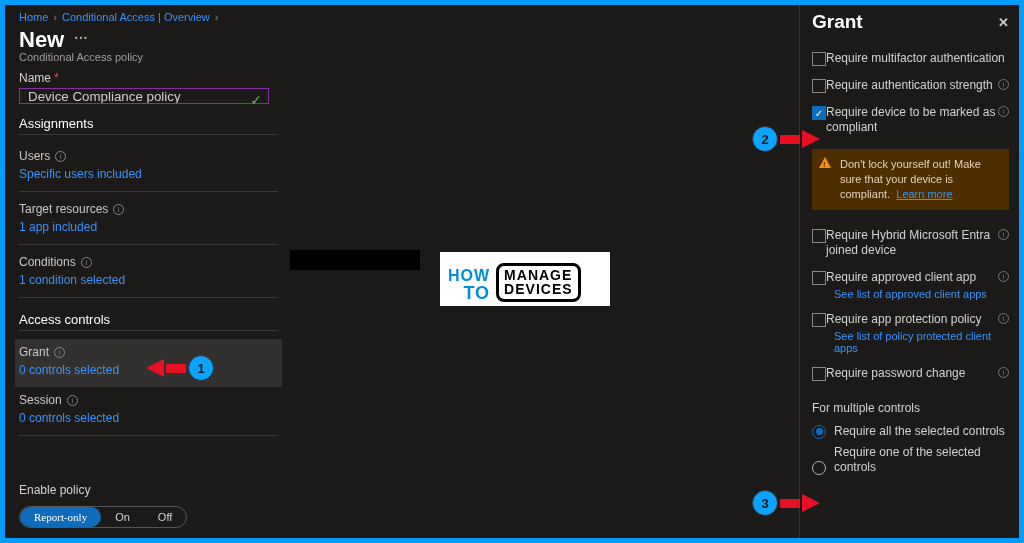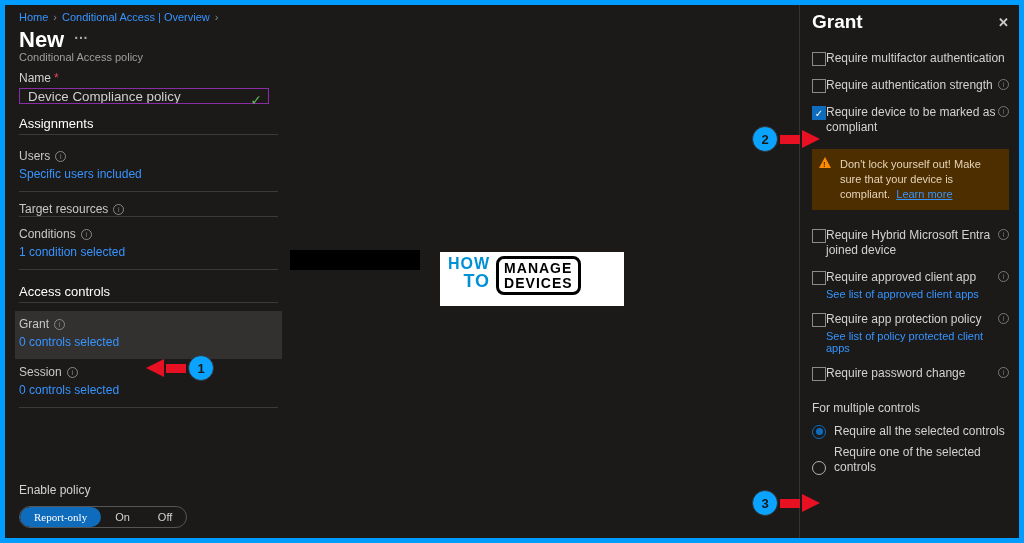--- a/index.html
+++ b/index.html
@@ -128,24 +128,24 @@
   border-radius: 12px;
   font-family: Liberation Serif, serif;
 }
 .center-area {
   flex: 1;
   position: relative;
 }
 .logo {
   position: absolute;
   left: 440px; top: 252px;
-  width: 184px; height: 54px;
+  width: 170px; height: 54px;
   background: #fff;
   display: flex;
-  align-items: flex-start;
+  align-items: flex-end;
   gap: 6px;
   padding: 4px 8px;
 }
 .logo-how { font-weight: 800; font-size: 16px; color: #0090d6; letter-spacing: 1px; }
 .logo-to { font-weight: 800; font-size: 18px; color: #0090d6; letter-spacing: 1px; text-align: right; }
 .logo-left { display: flex; flex-direction: column; align-items: flex-end; line-height: 1; }
 .logo-right {
   border: 3px solid #000;
   border-radius: 8px;
   padding: 2px 5px;
@@ -208,21 +208,21 @@
   border: 1px solid #777;
   border-radius: 50%;
   font-size: 7px;
   display: flex;
   align-items: center;
   justify-content: center;
   color: #777;
   flex: none;
   margin-top: 1px;
 }
-.sub-link { color: #3794ff; font-size: 11px; margin-left: 14px; margin-top: -3px; margin-bottom: 6px; cursor: pointer; }
+.sub-link { color: #3794ff; font-size: 11px; margin-left: 22px; margin-top: -3px; margin-bottom: 6px; cursor: pointer; }
 .warn-box {
   background: #4d2e00;
   padding: 8px 8px 8px 28px;
   position: relative;
   font-size: 11px;
   color: #e6d5b8;
   line-height: 1.35;
   margin: 8px 0 12px 0;
 }
 .warn-tri {
@@ -324,20 +324,21 @@
       <span>Users</span>
       <span class="info-icon">i</span>
     </div>
     <div class="link-val">Specific users included</div>
     <div class="section-sep"></div>
 
     <div class="row-label">
       <span>Target resources</span>
       <span class="info-icon">i</span>
     </div>
+    <div class="link-val">1 app included</div>
     <div class="section-sep"></div>
 
     <div class="row-label">
       <span>Conditions</span>
       <span class="info-icon">i</span>
     </div>
     <div class="link-val">1 condition selected</div>
     <div class="section-sep" style="margin-bottom:14px;"></div>
 
     <div class="section-header">Access controls</div>

